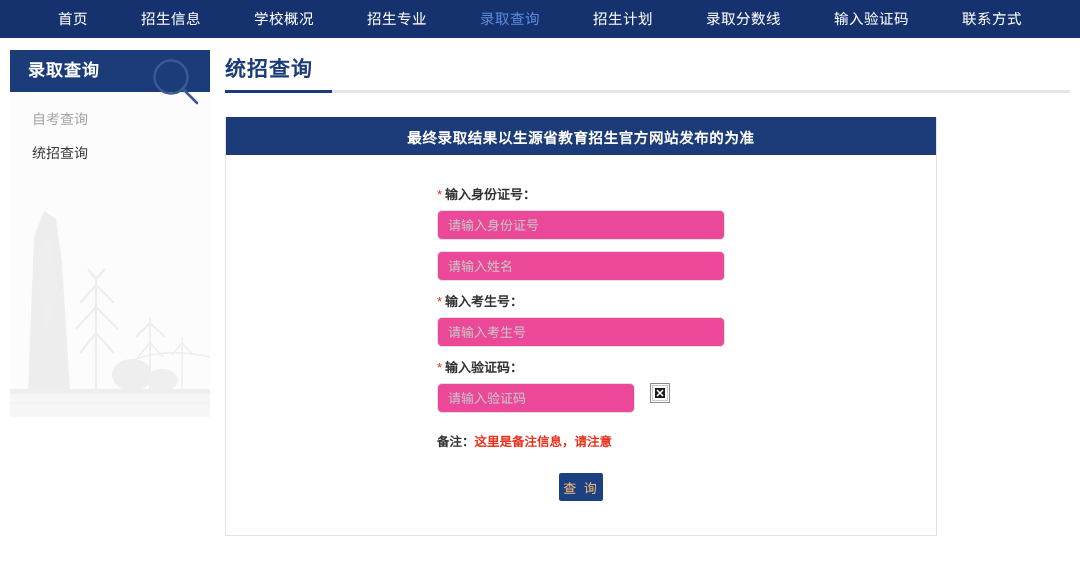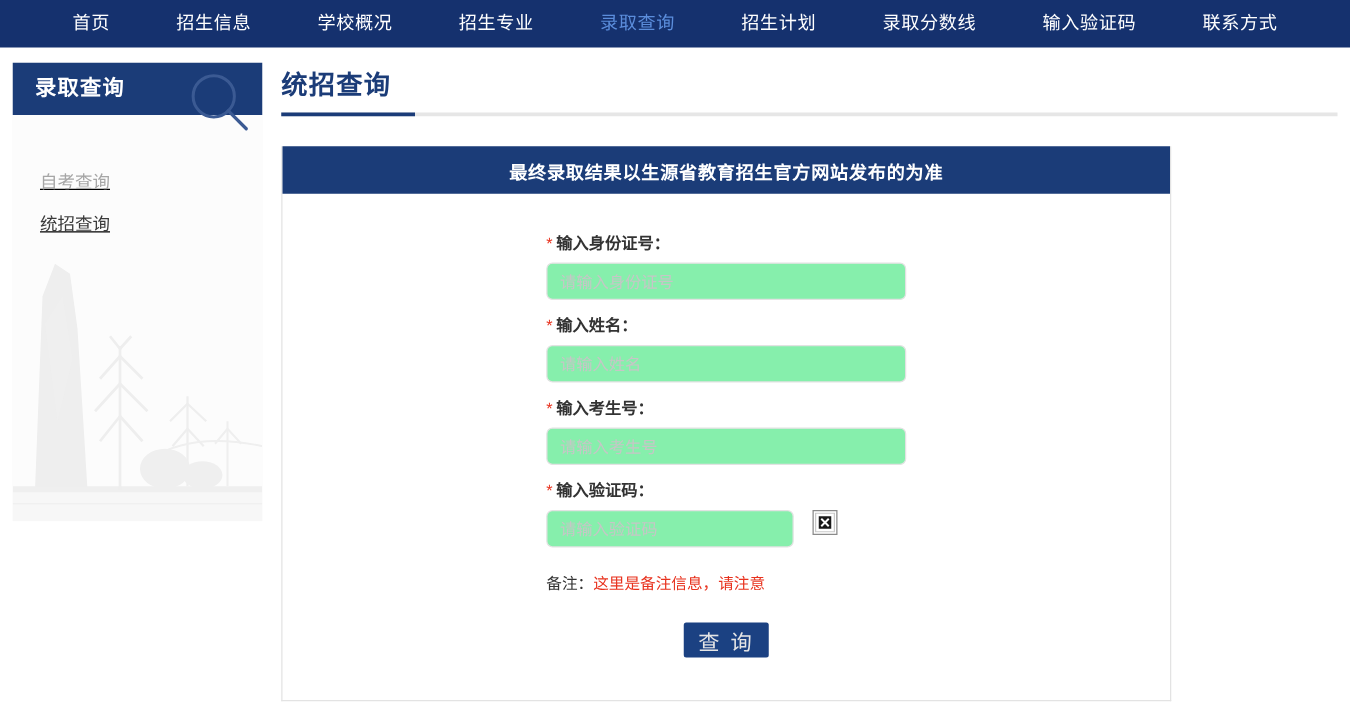--- a/index.html
+++ b/index.html
@@ -99,23 +99,22 @@
     bottom: 0;
     width: 200px;
     height: 250px;
     opacity: 0.065;
     pointer-events: none;
   }
   .watermark svg { display: block; }
 
   .side-links {
     position: relative;
-    padding-top: 36px;
+    padding-top: 10px;
     z-index: 2;
-    text-decoration: underline;
   }
   .side-link {
     display: block;
     padding: 7px 0 7px 22px;
     font-size: 14px;
     line-height: 20px;
     cursor: pointer;
     white-space: nowrap;
   }
   .side-link.muted { color: #a6a6a6; }
@@ -196,21 +195,21 @@
   }
   .text-input {
     width: 288px;
     height: 30px;
     box-sizing: border-box;
     border: 1px solid #e2e2e2;
     border-radius: 5px;
     padding: 0 10px;
     font-size: 13px;
     color: #333333;
-    background: #86efac;
+    background: #ec4899;
     outline: none;
     font-family: "Liberation Sans", "DejaVu Sans", sans-serif;
   }
   .text-input::placeholder { color: #c6c6c6; }
   .text-input.short { width: 198px; }
 
   .captcha-line {
     display: flex;
   }
   .captcha-img {
@@ -227,38 +226,39 @@
     cursor: pointer;
   }
   .captcha-img svg { display: block; }
 
   .note {
     width: 288px;
     margin: 20px auto 0 auto;
     font-size: 12.5px;
     line-height: 18px;
     white-space: nowrap;
+    font-weight: bold;
   }
   .note-label { color: #333333; }
   .note-text { color: #e8321e; }
 
   .submit-wrap {
     width: 288px;
     margin: 22px auto 0 auto;
     display: flex;
     justify-content: center;
   }
   .submit-btn {
-    width: 68px;
+    width: 44px;
     height: 28px;
     background: #1b4182;
-    color: #e5e5e5;
+    color: #fdba74;
     border: none;
     border-radius: 2px;
-    font-size: 17px;
+    font-size: 13px;
     letter-spacing: 2px;
     cursor: pointer;
     font-family: "Liberation Sans", "DejaVu Sans", sans-serif;
     padding: 0;
   }
 </style>
 </head>
 <body>
 
 <div class="topnav">
@@ -328,23 +328,20 @@
     <div class="card-body">
 
       <div class="field field-row">
         <div class="field-label">
           <span class="req">*</span><span>输入身份证号：</span>
         </div>
         <input class="text-input" type="text" placeholder="请输入身份证号" style="">
       </div>
 
       <div class="field field-row">
-        <div class="field-label">
-          <span class="req">*</span><span>输入姓名：</span>
-        </div>
         <input class="text-input" type="text" placeholder="请输入姓名" style="">
       </div>
 
       <div class="field field-row">
         <div class="field-label">
           <span class="req">*</span><span>输入考生号：</span>
         </div>
         <input class="text-input" type="text" placeholder="请输入考生号" style="">
       </div>
 

